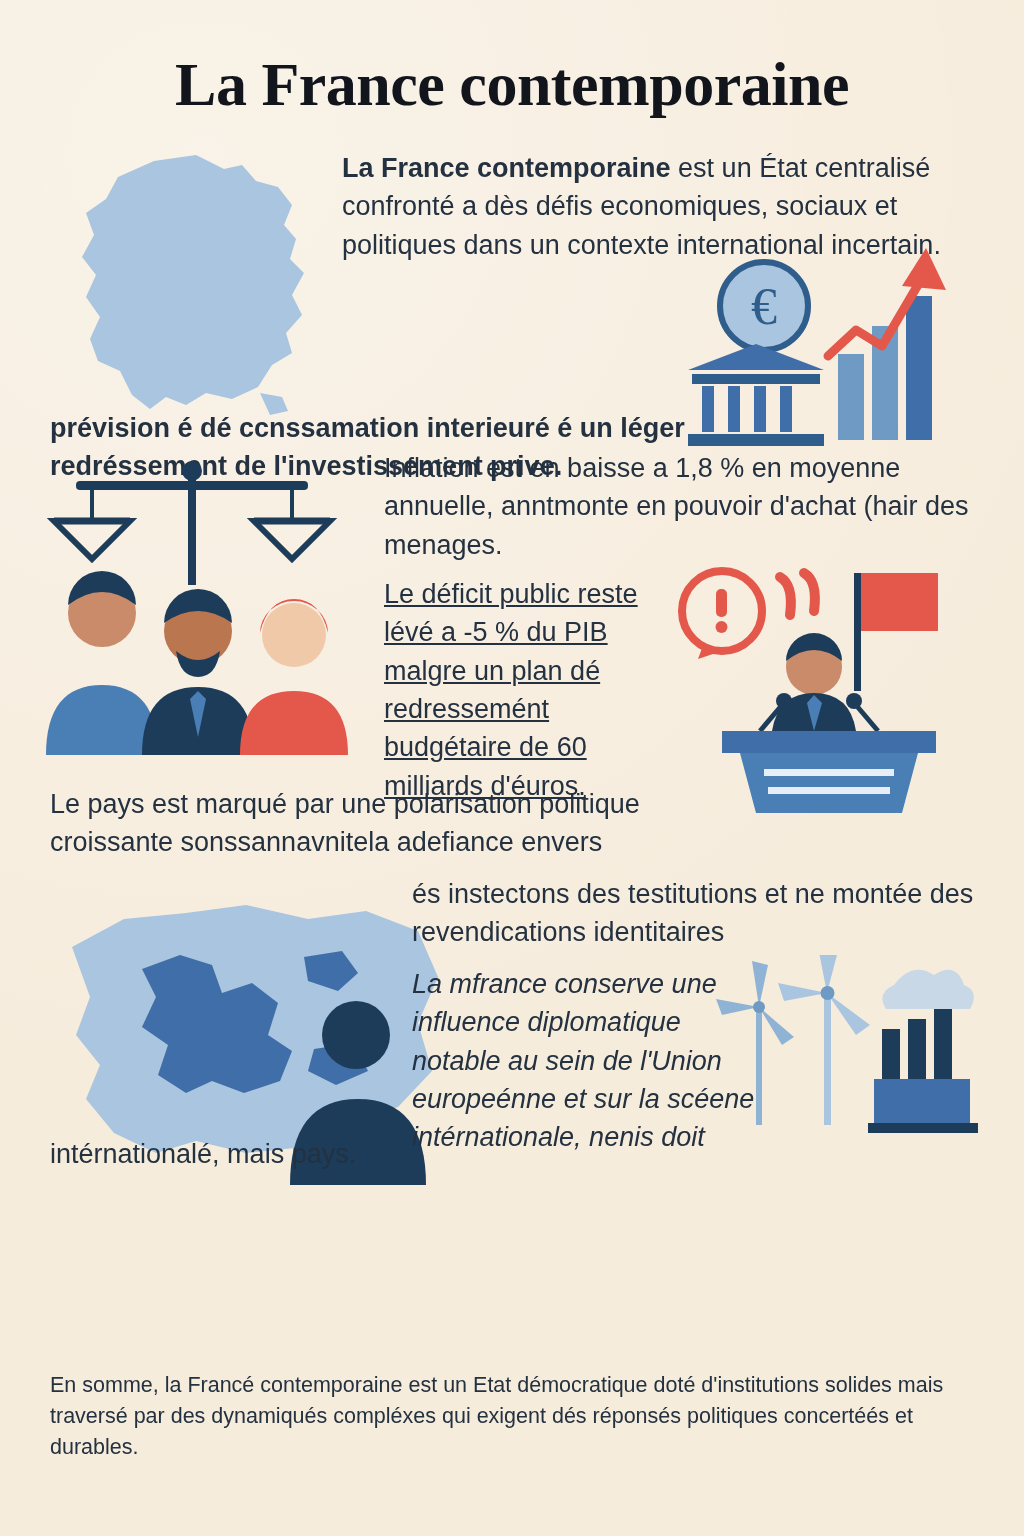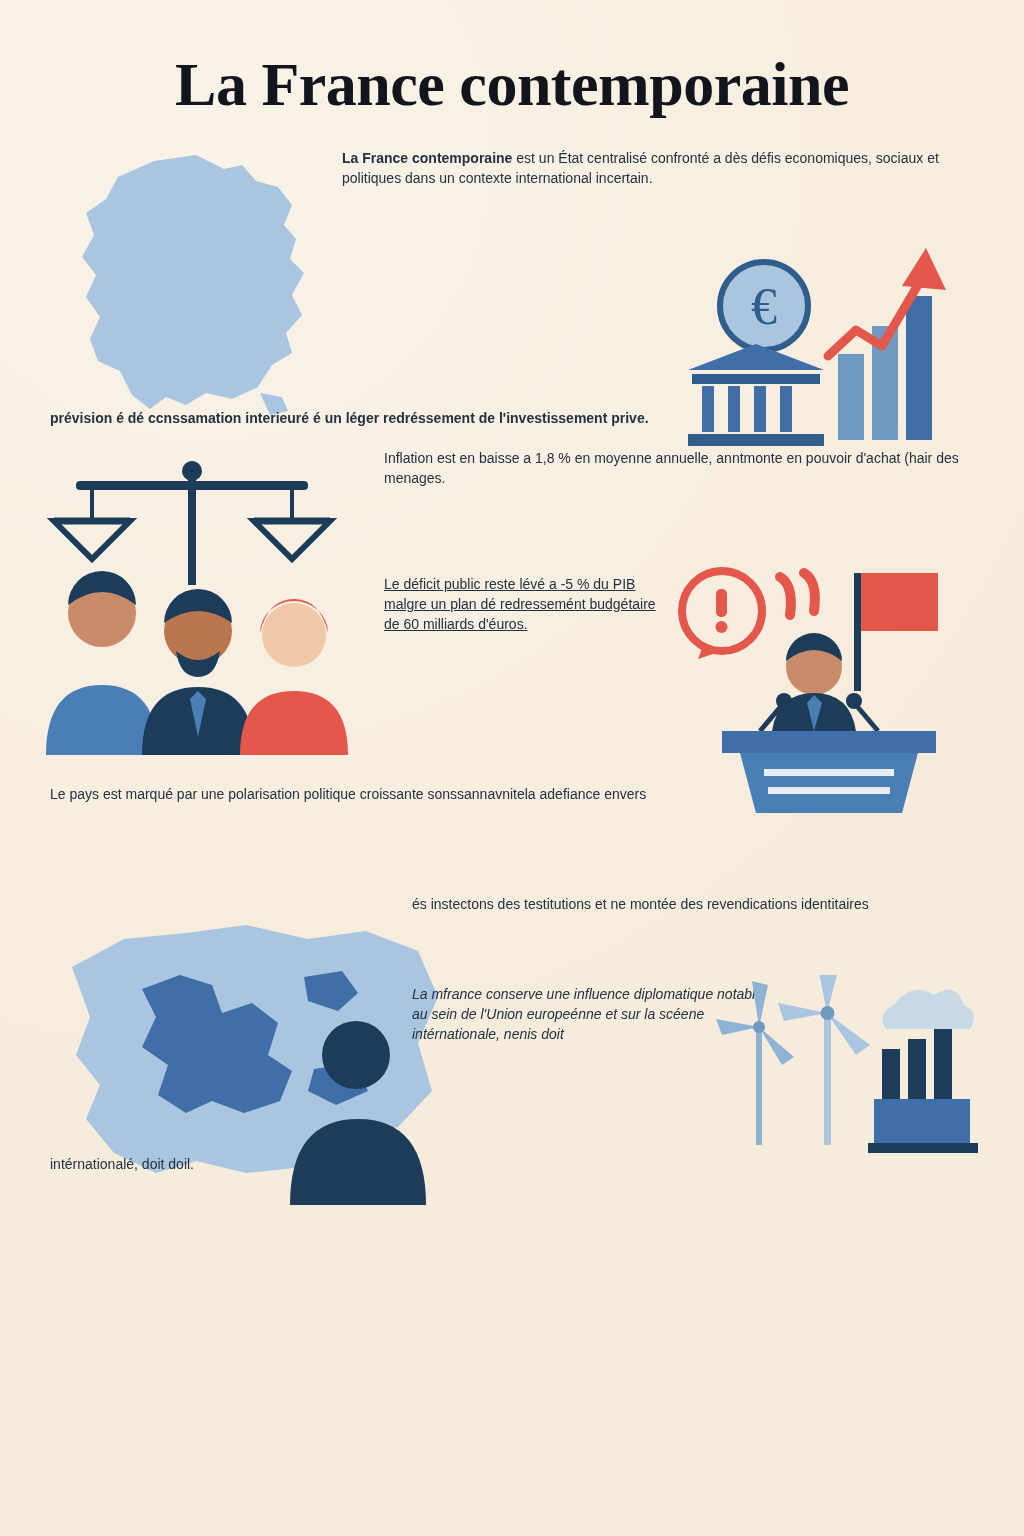--- a/index.html
+++ b/index.html
@@ -31,21 +31,21 @@
     font-weight: bold;
     font-size: 62px;
     letter-spacing: -0.5px;
     color: #12161c;
     text-align: center;
     margin: 12px 0 22px 0;
     line-height: 1.05;
   }
   
   .para {
-    font-size: 14px;
+    font-size: 27px;
     line-height: 1.42;
     color: #233140;
   }
   .block-1 {
     position: relative;
     height: 300px;
   }
   .map-france {
     position: absolute;
     left: -10px;
@@ -113,21 +113,21 @@
   }
   .text-6 {
     position: absolute;
     left: -6px;
     top: 330px;
     width: 680px;
   }
   .block-3 {
     position: relative;
     height: 380px;
-    margin-top: 20px;
+    margin-top: 0;
   }
   .eu-map {
     position: absolute;
     left: -10px;
     top: 10px;
     width: 420px;
     height: 300px;
   }
   .text-7 {
     position: absolute;
@@ -312,19 +312,20 @@
       <circle cx="129.5" cy="38" r="7" fill="#6f9ac4"></circle>
 
       <rect x="184" y="74" width="18" height="96" fill="#1d3c5a"></rect>
       <rect x="210" y="64" width="18" height="106" fill="#1d3c5a"></rect>
       <rect x="236" y="54" width="18" height="116" fill="#1d3c5a"></rect>
       <rect x="176" y="124" width="96" height="46" fill="#3f6ea8"></rect>
       <rect x="170" y="168" width="110" height="10" fill="#1d3c5a"></rect>
     </svg>
 
     <div class="para text-9">
-      <span>intérnationalé,  doit doil.</span>
+      <span>intérnationalé,  mais pays.</span>
     </div>
   </div>
 
 
+  <div class="closing">En somme, la Francé contemporaine est un Etat démocratique doté d'institutions solides mais traversé par des dynamiqués compléxes qui exigent dés réponsés politiques concertéés et durables.</div>
 
 </div>
 
 </body></html>

